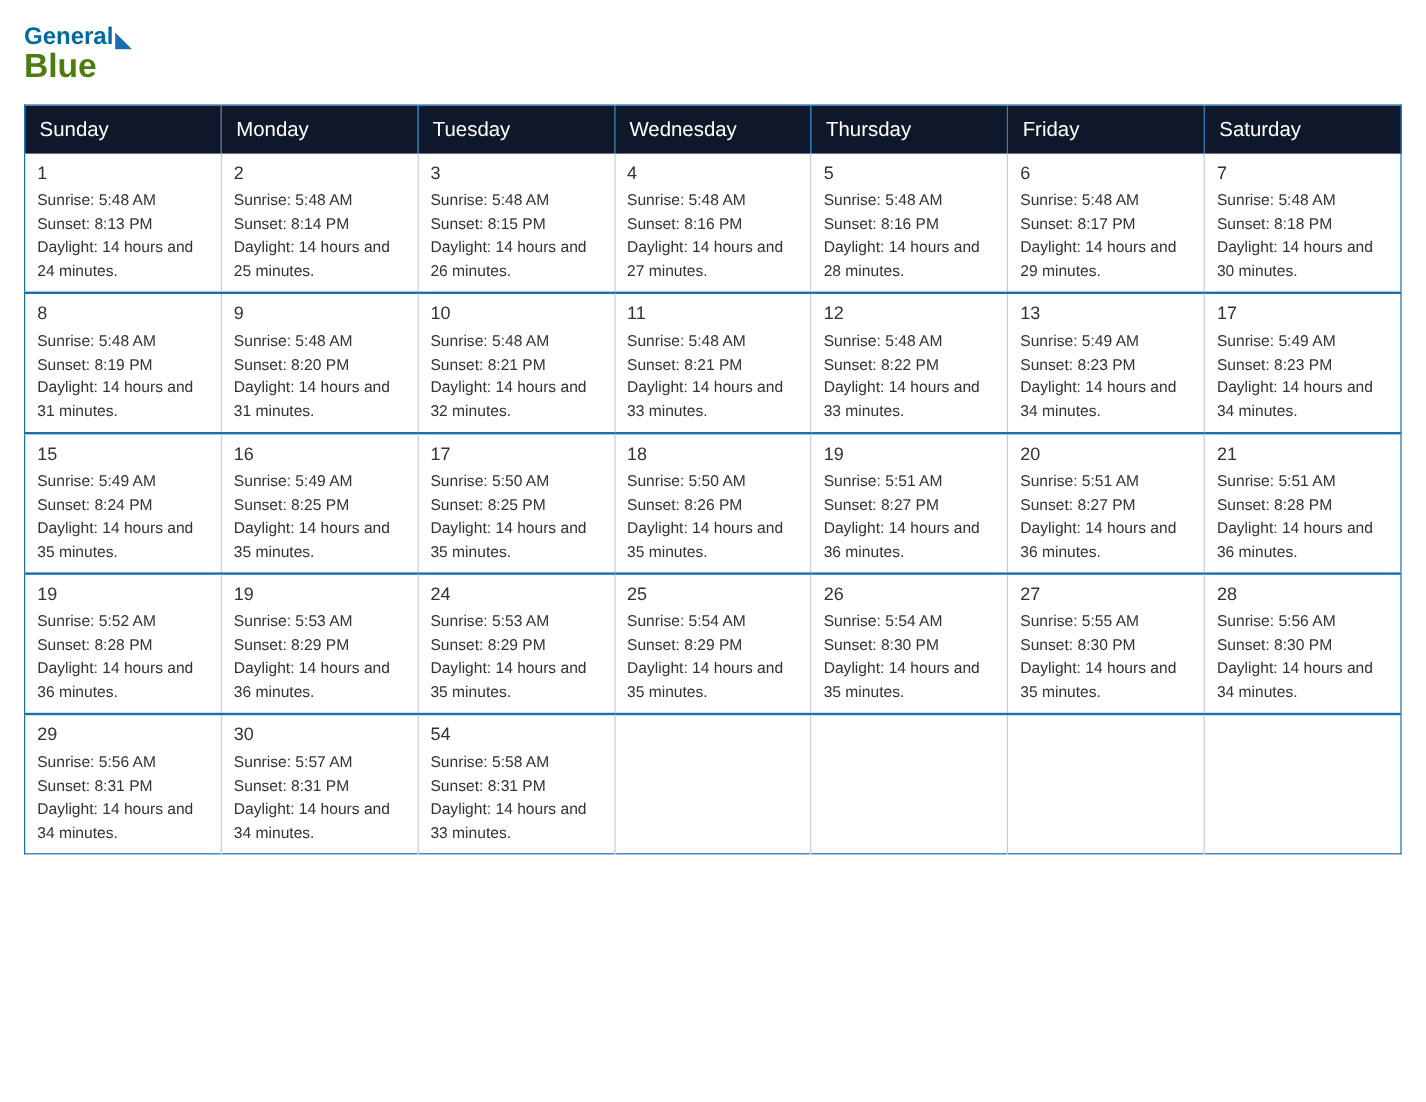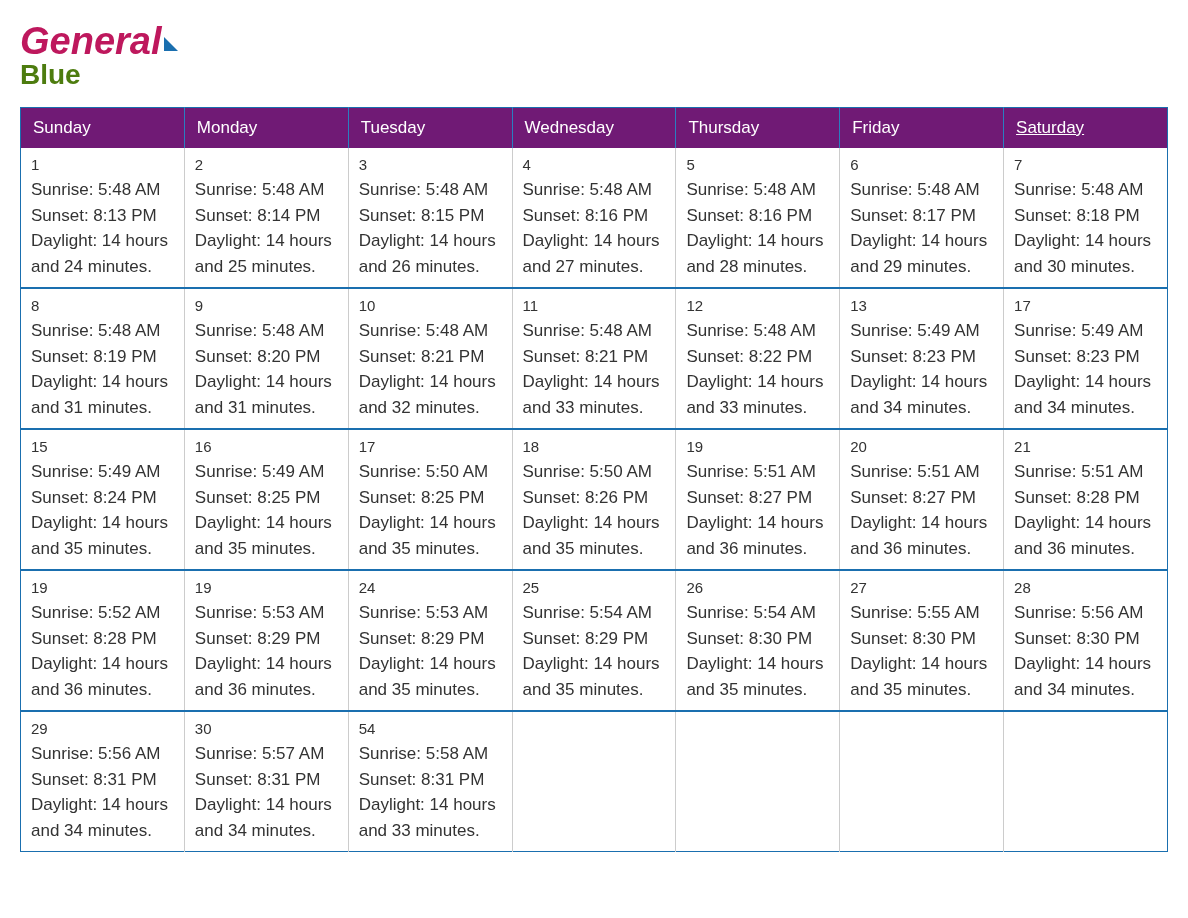--- a/index.html
+++ b/index.html
@@ -19,24 +19,23 @@
     .logo {
       display: flex;
       flex-direction: column;
       align-items: flex-start;
     }
     .logo-text {
       display: flex;
       align-items: center;
     }
     .logo-general {
-      font-size: 38px;
+      font-size: 20px;
       font-weight: bold;
-      color: #be185d;
-      font-style: italic;
+      color: #0369a1;
     }
     .logo-arrow {
       width: 0;
       height: 0;
       border-left: 14px solid #1a6faf;
       border-top: 14px solid transparent;
       border-bottom: 0px solid transparent;
       margin-left: 2px;
       margin-top: 4px;
     }
@@ -59,49 +58,49 @@
       font-size: 20px;
       color: #444;
       margin-top: 4px;
     }
     .calendar {
       width: 100%;
       border-collapse: collapse;
       border: 1px solid #1a6faf;
     }
     .calendar th {
-      background-color: #701a75;
+      background-color: #0f172a;
       color: #fff;
       padding: 10px 12px;
       font-size: 17px;
       font-weight: normal;
       text-align: left;
       border-right: 1px solid #2a7fc0;
     }
-    .calendar th:last-child { border-right: none; text-decoration: underline; }
+    .calendar th:last-child { border-right: none; }
     .calendar td {
       vertical-align: top;
       padding: 8px 10px;
       font-size: 13px;
       color: #333;
       border-right: 1px solid #ccc;
       border-bottom: 2px solid #1a6faf;
       width: calc(100% / 7);
       min-height: 100px;
     }
     .calendar td:last-child { border-right: none; }
     .calendar tr:last-child td { border-bottom: none; }
     .day-number {
       font-size: 15px;
       font-weight: normal;
       margin-bottom: 4px;
       display: block;
     }
     .day-info {
-      font-size: 17px;
+      font-size: 13px;
       line-height: 1.5;
       color: #333;
     }
     .empty-cell {
       background: #fff;
     }
   </style>
 </head>
 <body>
 

